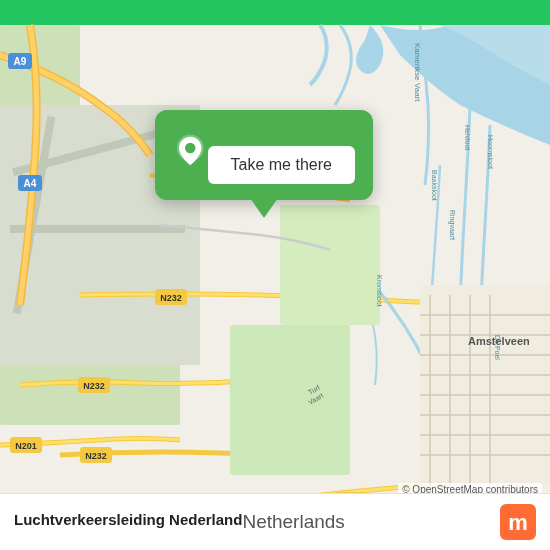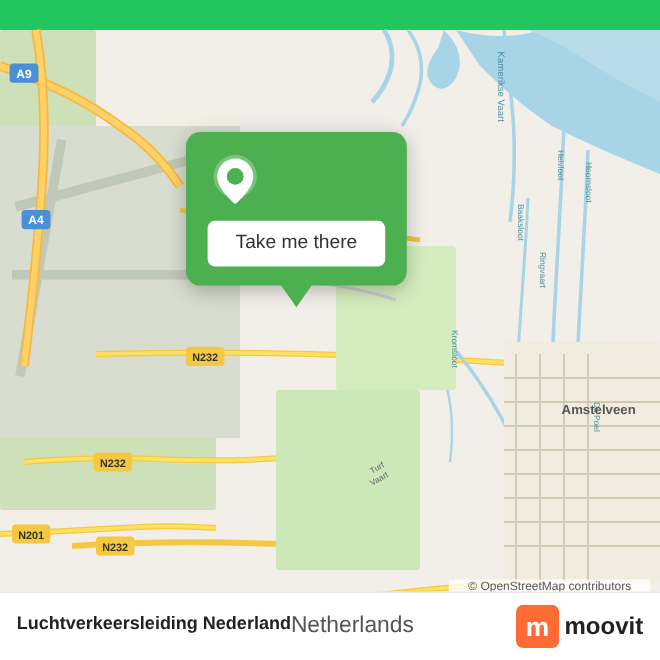--- a/index.html
+++ b/index.html
@@ -24,27 +24,27 @@
       position: absolute;
       top: 0; left: 0;
       width: 100%; height: 100%;
     }
 
     
     #popup {
       position: absolute;
       top: 110px;
       left: 155px;
-      width: 184px;
+      width: 218px;
       background: #4caf50;
       border-radius: 12px;
       padding: 18px 18px 16px 18px;
       display: flex;
-      flex-direction: column;
-      align-items: flex-start;
+      flex-direction: row;
+      align-items: flex-end;
       box-shadow: 0 4px 16px rgba(0,0,0,0.25);
       z-index: 10;
     }
 
     #popup::after {
       content: '';
       position: absolute;
       bottom: -18px;
       left: 50%;
       transform: translateX(-50%);
@@ -123,21 +123,21 @@
     }
 
     
     #osm-attribution {
       position: absolute;
       bottom: 54px;
       right: 8px;
       font-size: 10px;
       color: #555;
       background: rgba(255,255,255,0.8);
-      padding: 1px 16px;
+      padding: 1px 4px;
       border-radius: 2px;
       z-index: 15;
     }
   </style>
 </head>
 <body>
 
 <div id="map-container">
 
   <svg id="map-svg" viewBox="0 0 550 500" xmlns="http://www.w3.org/2000/svg">
@@ -267,17 +267,16 @@
   <div id="bottom-bar">
     <div id="location-info">
       <span id="location-name">Luchtverkeersleiding Nederland</span>
       <span id="location-country">Netherlands</span>
     </div>
     <div id="moovit-logo">
       <svg id="moovit-icon" viewBox="0 0 36 36" xmlns="http://www.w3.org/2000/svg">
         <rect width="36" height="36" rx="6" fill="#ff6b35"></rect>
         <text x="18" y="26" text-anchor="middle" font-size="22" font-weight="900" fill="white" font-family="Arial">m</text>
       </svg>
-      <span id="moovit-text">moovit</span>
     </div>
   </div>
 
 </div>
 
 </body></html>

